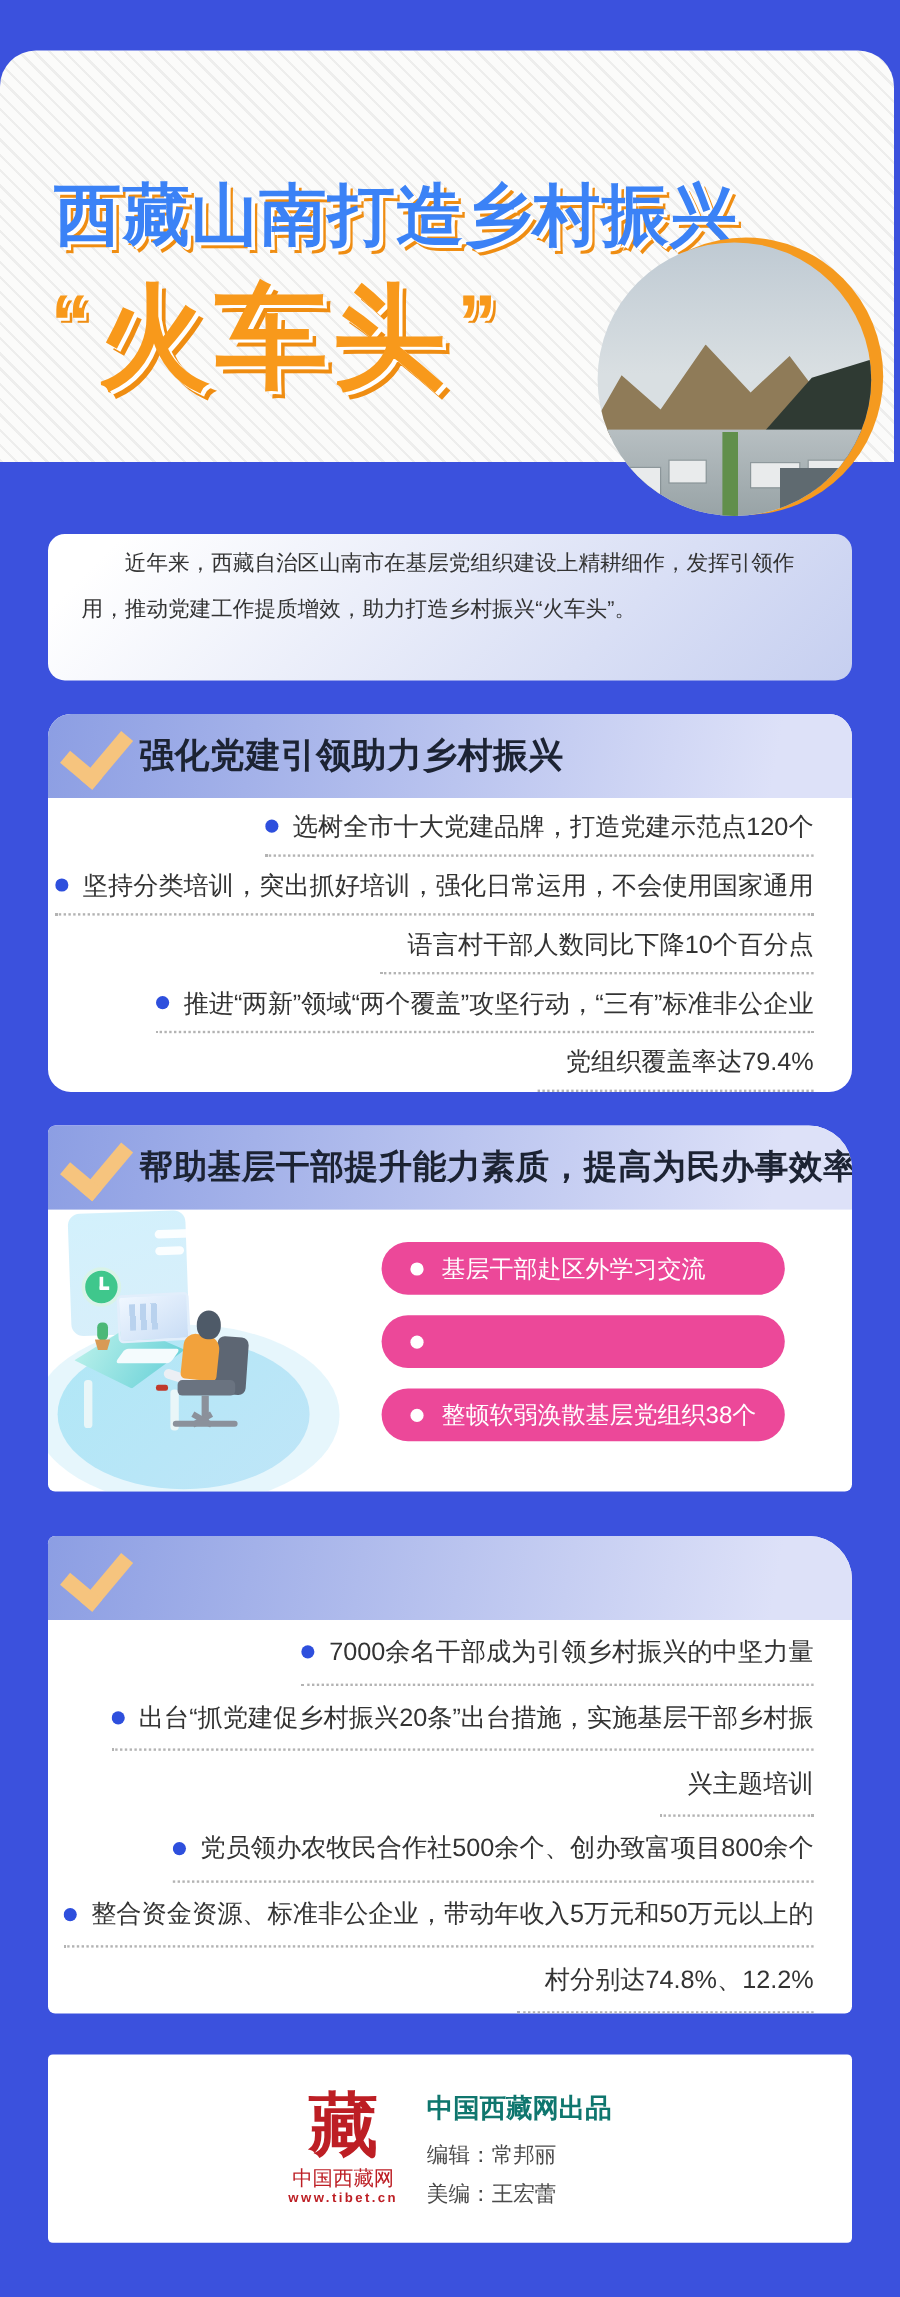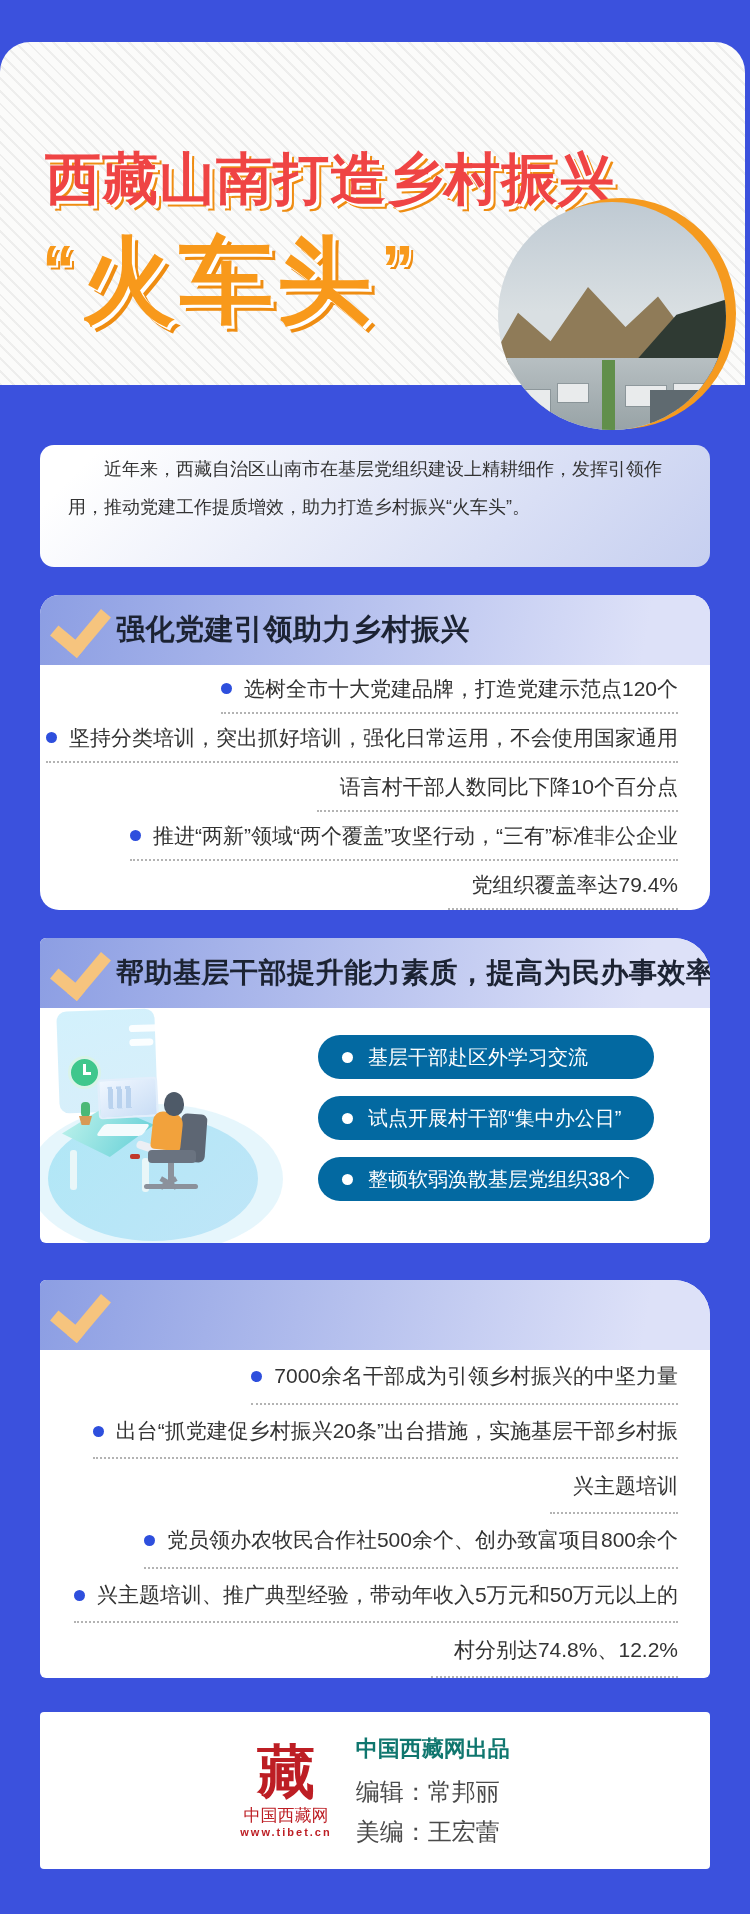--- a/index.html
+++ b/index.html
@@ -5,21 +5,21 @@
   html,body{margin:0;padding:0;background:#2f43b8;}
   .page{position:relative;width:750px;height:1914px;background:#3b51dd;overflow:hidden;
         font-family:"Liberation Sans","DejaVu Sans",sans-serif;}
 
   
   .hero{position:absolute;top:42px;left:0;width:745px;height:343px;
         background:#fbfbfa;border-radius:30px 30px 0 0;}
   .hero .stripes{position:absolute;inset:0;border-radius:30px 30px 0 0;
         background:repeating-linear-gradient(45deg,rgba(120,120,120,0.10) 0 2px,transparent 2px 9px);}
   .title1{position:absolute;left:45px;top:100px;font-size:56px;font-weight:bold;letter-spacing:1px;
-        color:#ef4444;white-space:nowrap;
+        color:#3b82f6;white-space:nowrap;
         text-shadow:3px 3px 0 #ffffff,5px 5px 0 #ef8d12;}
   .title2{position:absolute;left:42px;top:192px;display:flex;align-items:flex-start;color:#f8991b;}
   .title2 .q{font-size:66px;font-weight:bold;line-height:1;margin-top:2px;
         text-shadow:2px 2px 0 #ffffff,4px 4px 0 #ef8d12;}
   .title2 .big{font-size:94px;font-weight:bold;line-height:1;letter-spacing:4px;margin:0 6px;
         text-shadow:3px 3px 0 #ffffff,6px 6px 0 #ef8d12;}
 
   
   .photo-wrap{position:absolute;left:498px;top:158px;width:238px;height:238px;}
   .photo-ring{position:absolute;left:9px;top:-2px;width:229px;height:231px;border-radius:50%;background:#f59a1f;}
@@ -54,21 +54,21 @@
   .row .dot{flex:0 0 11px;width:11px;height:11px;border-radius:50%;background:#2e4fdd;margin-right:12px;}
   .row.cont{padding-left:23px;}
 
   #card1{top:595px;height:315px;border-radius:19px;}
   #card2{top:938px;height:305px;}
   #card3{top:1280px;height:398px;}
 
   
   .body2{position:absolute;top:70px;left:0;right:0;bottom:0;}
   .pills{position:absolute;left:278px;top:27px;display:flex;flex-direction:column;gap:17px;}
-  .pill{width:336px;height:44px;border-radius:22px;background:#0369a1;color:#fff;
+  .pill{width:336px;height:44px;border-radius:22px;background:#ec4899;color:#fff;
         display:flex;align-items:center;padding-left:24px;box-sizing:border-box;
         font-size:20px;white-space:nowrap;overflow:hidden;}
   .pill .pdot{flex:0 0 11px;width:11px;height:11px;border-radius:50%;background:#ffffff;margin-right:15px;}
 
   .illu{position:absolute;left:0;top:0;width:280px;height:235px;}
   .illu *{position:absolute;}
   .ellB{left:-12px;top:96px;width:255px;height:150px;border-radius:50%;background:rgba(140,215,240,0.22);}
   .ellA{left:8px;top:108px;width:210px;height:125px;border-radius:50%;
         background:linear-gradient(135deg,rgba(158,226,244,0.75),rgba(118,198,240,0.35));}
   .board{left:18px;top:2px;width:98px;height:102px;border-radius:10px;transform:rotate(-2deg);
@@ -102,21 +102,21 @@
 
   
   .footer{position:absolute;left:40px;top:1712px;width:670px;height:157px;background:#ffffff;border-radius:4px;
         display:flex;align-items:center;justify-content:center;gap:24px;}
   .logo-block{text-align:center;line-height:1;}
   .logo-glyph{font-size:58px;font-weight:bold;color:#bd1e24;line-height:1;}
   .logo-name{margin-top:6px;font-size:17px;font-weight:normal;color:#bd1e24;}
   .logo-url{margin-top:3px;font-size:11px;font-weight:bold;letter-spacing:2px;color:#bd1e24;}
   .credits{text-align:left;}
   .produced{font-size:22px;font-weight:bold;color:#0f766e;margin-bottom:12px;white-space:nowrap;}
-  .credit-line{font-size:24px;color:#4a4a4a;margin-top:8px;white-space:nowrap;}
+  .credit-line{font-size:18px;color:#4a4a4a;margin-top:8px;white-space:nowrap;}
 </style>
 </head>
 <body>
 
 <div class="page">
 
   <div class="hero">
     <div class="stripes"></div>
     <div class="title1">西藏山南打造乡村振兴</div>
     <div class="title2">
@@ -204,21 +204,20 @@
         <div class="c-base3"></div>
         <div class="c-base"></div>
       </div>
       <div class="pills">
         <div class="pill">
             <span class="pdot"></span>
             <span>基层干部赴区外学习交流</span>
           </div>
         <div class="pill">
             <span class="pdot"></span>
-            <span>试点开展村干部“集中办公日”</span>
           </div>
         <div class="pill">
             <span class="pdot"></span>
             <span>整顿软弱涣散基层党组织38个</span>
           </div>
       </div>
     </div>
   </section>
 
   <section class="card" id="card3">
@@ -236,21 +235,21 @@
         </div>
       <div class="row cont">
           <span>兴主题培训</span>
         </div>
       <div class="row">
           <span class="dot"></span>
           <span>党员领办农牧民合作社500余个、创办致富项目800余个</span>
         </div>
       <div class="row">
           <span class="dot"></span>
-          <span>兴主题培训、推广典型经验，带动年收入5万元和50万元以上的</span>
+          <span>整合资金资源、标准非公企业，带动年收入5万元和50万元以上的</span>
         </div>
       <div class="row cont">
           <span>村分别达74.8%、12.2%</span>
         </div>
     </div>
   </section>
 
   <section class="footer">
     <div class="logo-block">
       <div class="logo-glyph">藏</div>

